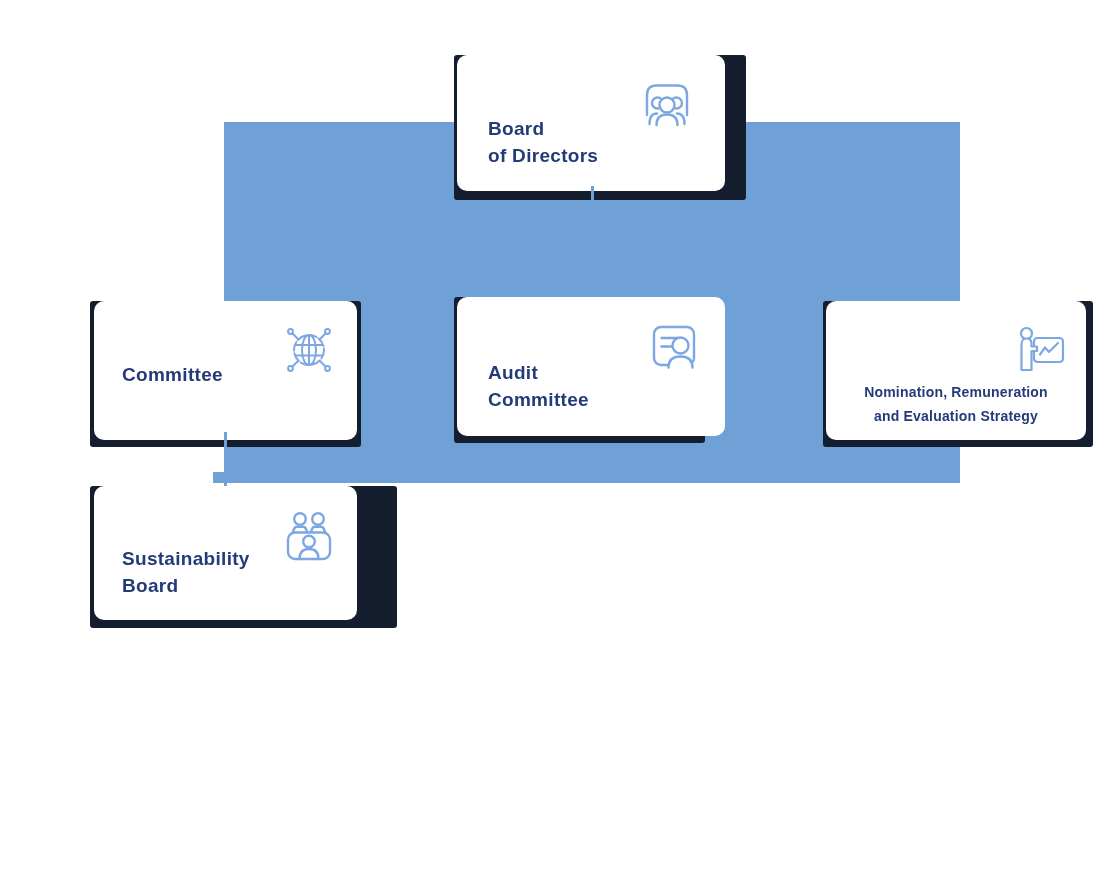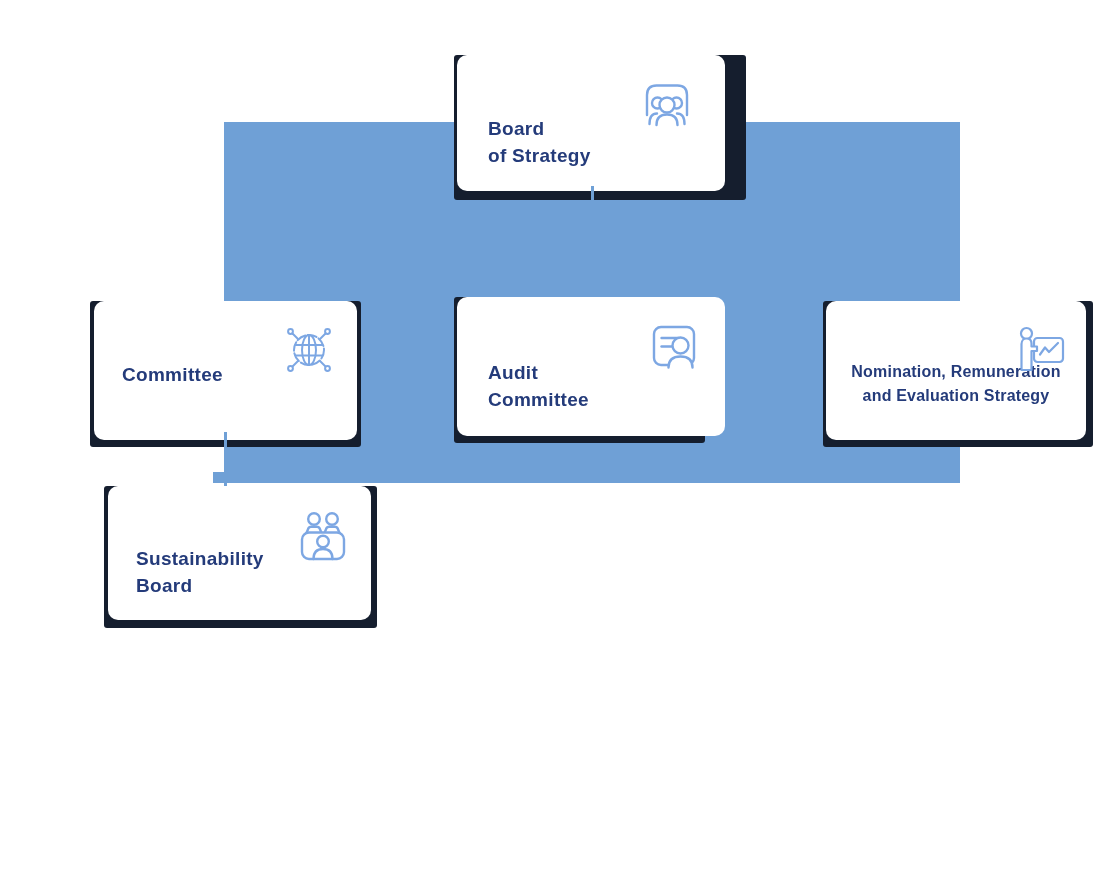--- a/index.html
+++ b/index.html
@@ -17,29 +17,29 @@
   .card-outer{position:absolute;background:var(--shadow);border-radius:3px;z-index:1;}
   .card{position:absolute;top:0;background:var(--card);border-radius:10px;}
   .o-board{left:454px;top:55px;width:276px;height:145px;padding-left:16px;}
   .c-board{left:3px;width:268px;height:136px;}
   .o-strategy{left:90px;top:301px;width:271px;height:146px;}
   .c-strategy{left:4px;width:263px;height:139px;}
   .o-audit{left:454px;top:297px;width:223px;height:146px;padding-left:28px;}
   .c-audit{left:3px;width:268px;height:139px;}
   .o-nomination{left:823px;top:301px;width:270px;height:146px;}
   .c-nomination{left:3px;width:260px;height:139px;}
-  .o-sustainability{left:104px;top:486px;width:273px;height:142px;}
+  .o-sustainability{left:90px;top:486px;width:307px;height:142px;}
   .c-sustainability{left:4px;width:263px;height:134px;}
   .card-title{position:absolute;color:var(--title);font-size:19px;line-height:26.5px;
               font-weight:700;letter-spacing:0.3px;white-space:nowrap;}
   .t-board{left:31px;top:61px;}
   .t-strategy{left:28px;top:61px;}
   .t-audit{left:31px;top:63px;}
   .t-sustainability{left:28px;top:60px;}
-  .t-nomination{left:0;top:59px;width:100%;text-align:center;font-size:16px;line-height:24px;letter-spacing:0.2px;}
+  .t-nomination{left:0;top:79px;width:100%;text-align:center;font-size:14px;line-height:24px;letter-spacing:0.2px;}
   .spaced{letter-spacing:2.6px;}
   .icon{position:absolute;}
   .icon svg *{stroke:var(--icon);}
   .i-board{right:30px;top:24px;}
   .i-strategy{right:17px;top:17px;}
   .i-audit{right:24px;top:22px;}
   .i-nomination{right:21px;top:24px;}
   .i-sustainability{right:20px;top:24px;}
 </style>
 </head>
@@ -47,21 +47,21 @@
 
 <div class="canvas">
 
   <div class="band band-step"></div>
   <div class="band band-main"></div>
 
   <div class="card-outer o-board">
     <div class="card c-board">
       <div class="card-title t-board">
         <div>Board</div>
-        <div>of Strategy</div>
+        <div>of Directors</div>
       </div>
       <div class="icon i-board">
         <svg width="56" height="52" viewBox="0 0 56 52" fill="none" stroke-width="2.4" stroke-linecap="round" stroke-linejoin="round">
           <path d="M8 36 V16 C8 10 11.5 6.5 17.5 6.5 H38.5 C44.5 6.5 48 10 48 16 V36" fill="none"></path>
           <circle cx="18.5" cy="24" r="5.5" fill="none"></circle>
           <circle cx="37.5" cy="24" r="5.5" fill="none"></circle>
           <path d="M10.5 45 C10.5 38 13 34.5 18 34.5" fill="none"></path>
           <path d="M45.5 45 C45.5 38 43 34.5 38 34.5" fill="none"></path>
           <circle cx="28" cy="26" r="7.5" fill="#fff"></circle>
           <path d="M17.5 46 C17.5 38.5 21.5 35.5 28 35.5 C34.5 35.5 38.5 38.5 38.5 46" fill="#fff"></path>

